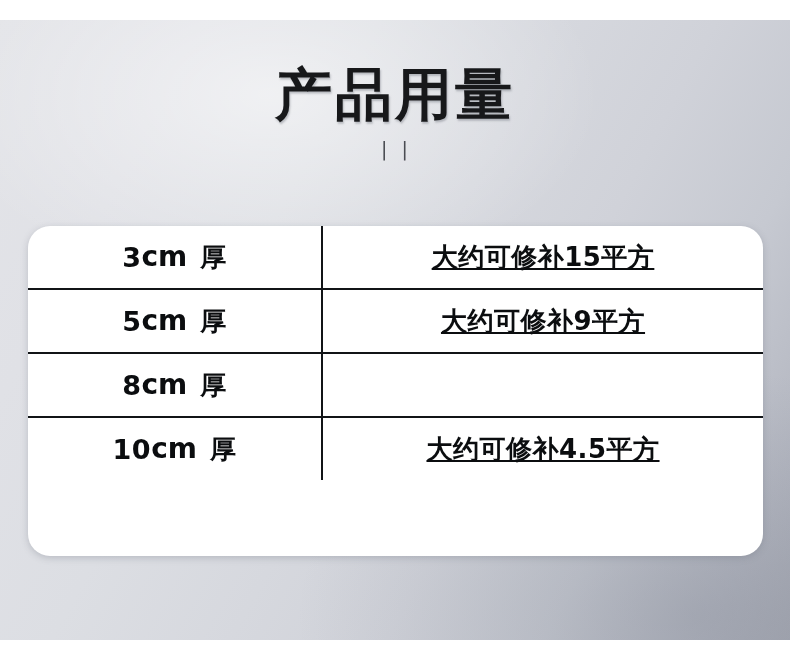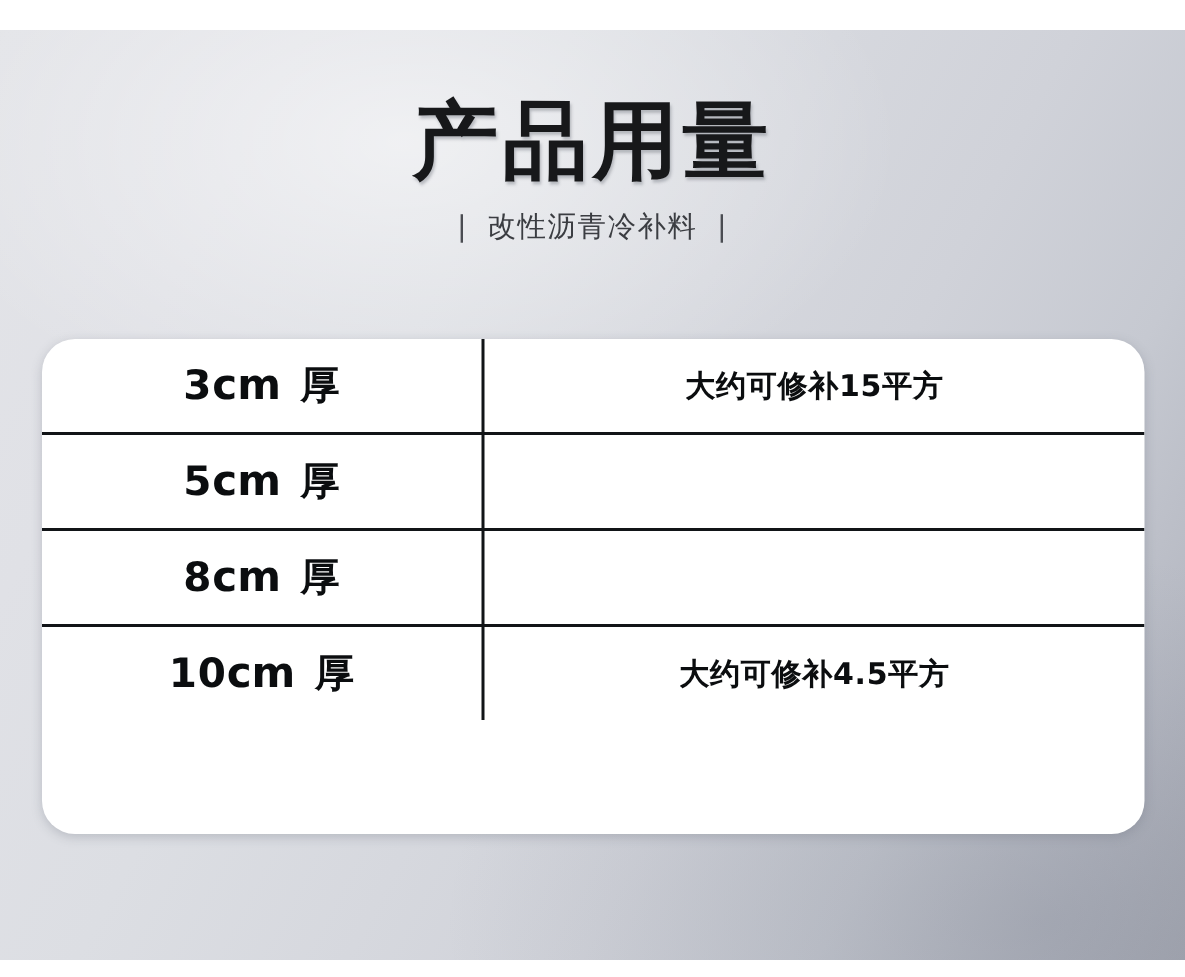--- a/index.html
+++ b/index.html
@@ -156,36 +156,36 @@
   .cell-thick .unit {
     font-size: 28px;
     letter-spacing: 0px;
   }
   .cell-thick .gap {
     display: inline-block;
     width: 13px;
   }
   .cell-area {
     flex: 1;
-    font-size: 20px;
+    font-size: 26px;
     letter-spacing: 0.5px;
+    text-decoration: underline;
   }
 </style>
 </head>
 <body>
 
 <div id="page">
 
   <div class="backdrop"></div>
 
   <div class="heading">
     <div class="heading-title">产品用量</div>
     <div class="heading-sub">
       <span class="bar">|</span>
-      <span>改性沥青冷补料</span>
       <span class="bar">|</span>
     </div>
   </div>
 
   <div class="card">
 
 
     <div class="table" id="usage-table">
         <div class="row">
           <div class="cell cell-thick">
@@ -196,20 +196,21 @@
           </div>
           <div class="cell cell-area">大约可修补15平方</div>
         </div>
         <div class="row">
           <div class="cell cell-thick">
             <span class="num">5</span>
             <span class="unit">cm</span>
             <span class="gap"></span>
             <span>厚</span>
           </div>
+          <div class="cell cell-area">大约可修补9平方</div>
         </div>
         <div class="row">
           <div class="cell cell-thick">
             <span class="num">8</span>
             <span class="unit">cm</span>
             <span class="gap"></span>
             <span>厚</span>
           </div>
         </div>
         <div class="row">

